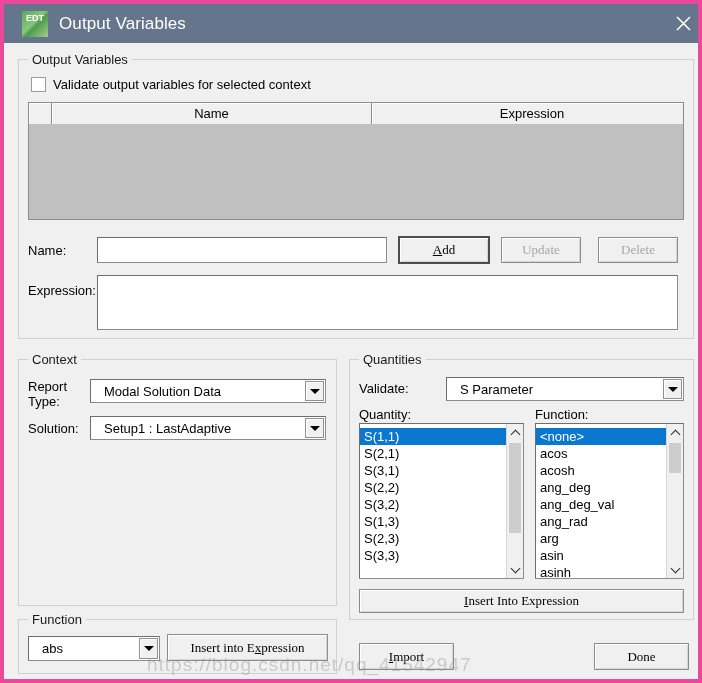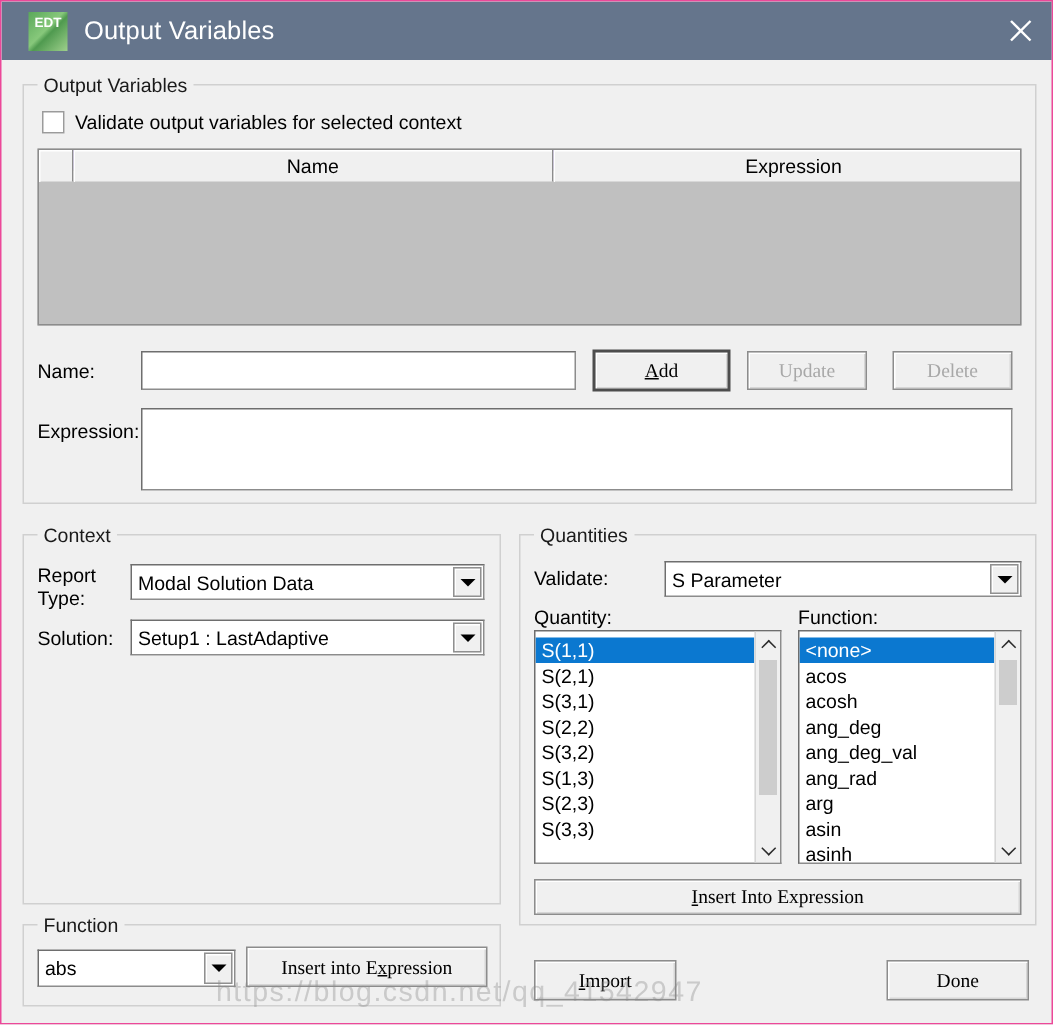--- a/index.html
+++ b/index.html
@@ -9,21 +9,21 @@
     overflow: hidden;
     font-family: "Liberation Sans", sans-serif;
     background: #f0f0f0;
   }
 
   #app {
     position: relative;
     width: 702px;
     height: 683px;
     background: #f0f0f0;
-    border: 1px solid #ec4899;
+    border: 4px solid #ec4899;
     overflow: hidden;
   }
 
   
   .titlebar {
     position: absolute;
     left: 0; top: 0;
     width: 702px; height: 39px;
     background: #65758c;
     display: flex;
@@ -101,21 +101,21 @@
   
   .tablewrap {
     position: absolute;
     border: 1px solid #8c8c8c;
     background: #c0c0c0;
     overflow: hidden;
   }
   .thead {
     display: flex;
     height: 14px;
-    background: #8b5cf6;
+    background: #f97316;
     border-bottom: 1px solid #8c8c8c;
   }
   .th {
     border-right: 1px solid #8c8c8c;
     background: #f0f0f0;
     display: flex;
     align-items: center;
     justify-content: center;
     font-size: 13px;
     color: #000;
@@ -161,21 +161,21 @@
     background: #ffffff;
     border: 1px solid #8c8c8c;
     border-top-color: #6e6e6e;
     border-left-color: #6e6e6e;
     display: flex;
     align-items: center;
     cursor: pointer;
   }
   .combo .value {
     flex: 1;
-    padding-left: 4px;
+    padding-left: 13px;
     font-size: 13px;
     color: #000;
     white-space: nowrap;
     overflow: hidden;
   }
   .combo .arrowbtn {
     width: 19px;
     align-self: stretch;
     margin: 1px 1px 1px 0;
     background: #f0f0f0;

